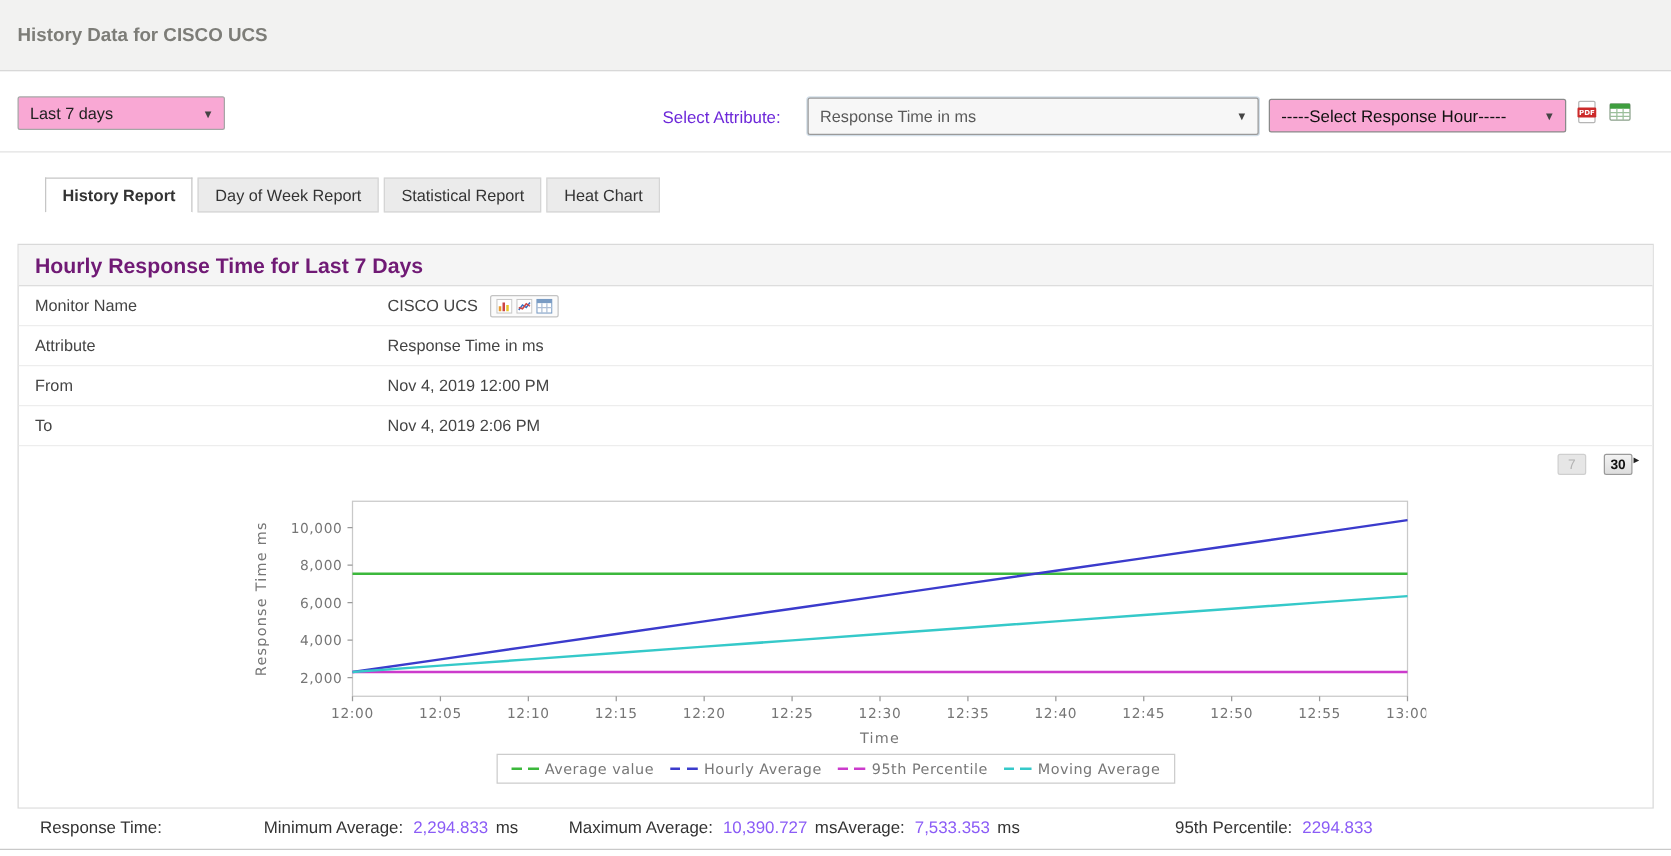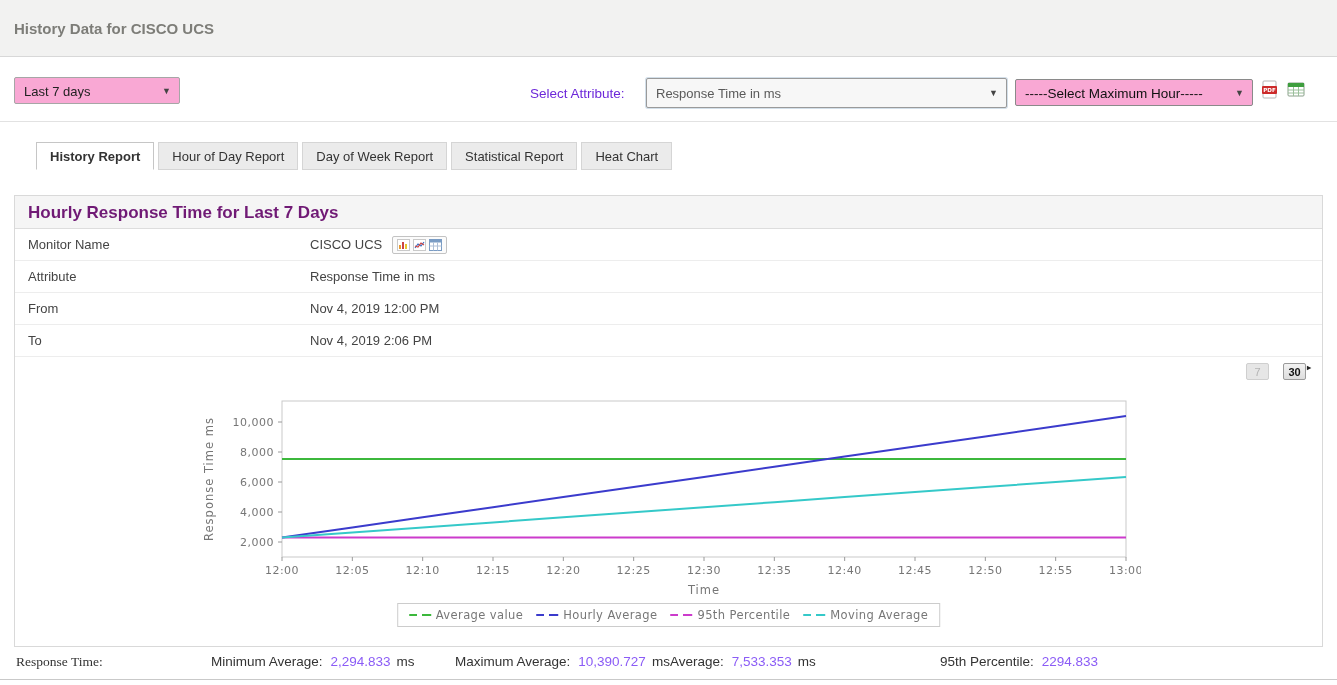--- a/index.html
+++ b/index.html
@@ -53,21 +53,21 @@
 
   
   .legend { position:absolute; top:407px; left:50%; transform:translateX(-50%); display:inline-flex; align-items:center; gap:13px; border:1px solid #ccc; background:#fff; padding:4px 11px; }
   .leg-item { display:inline-flex; align-items:center; gap:5px;justify-content:flex-end; }
   .leg-marker { width:22px; height:2px; display:inline-block; }
   .leg-label { font-family:"DejaVu Sans", sans-serif; font-size:11.5px; color:#777; letter-spacing:.4px; white-space:nowrap; }
 
   
   .footer { position:absolute; left:0; top:647px; width:1337px; height:33px; border-bottom:1px solid #c9c9c9; background:#fff; font-size:13.5px; color:#333; }
   .footer .fitem { position:absolute; top:7px; white-space:nowrap; }
-  .f-rt { left:16px;font-family:Liberation Serif, serif; }
+  .f-rt { left:32px; }
   .f-min { left:211px; }
   .f-max { left:455px; }
   .f-avg { left:670px; }
   .f-95 { left:940px; }
   .fval { margin-left:8px; color:#8b5cf6; }
   .funit { margin-left:6px; }
 </style>
 </head>
 <body>
 
@@ -81,21 +81,21 @@
     <div class="dd dd-period">
       <span class="dd-txt">Last 7 days</span>
       <span class="dd-arrow">▼</span>
     </div>
     <div class="attr-label">Select Attribute:</div>
     <div class="dd dd-attr">
       <span class="dd-txt">Response Time in ms</span>
       <span class="dd-arrow">▼</span>
     </div>
     <div class="dd dd-bh">
-      <span class="dd-txt">-----Select Maximum Hour-----</span>
+      <span class="dd-txt">-----Select Response Hour-----</span>
       <span class="dd-arrow">▼</span>
     </div>
     <div class="exp-icon exp-pdf">
       <svg width="20" height="20" viewBox="0 0 20 20">
         <rect x="3" y="1" width="13" height="17" rx="1" fill="#fff" stroke="#b5b5b5"></rect>
         <rect x="2" y="6" width="15" height="8" rx="1" fill="#cc2a2a"></rect>
         <text x="9.5" y="12.4" text-anchor="middle" font-family="DejaVu Sans, sans-serif" font-size="5.6" font-weight="bold" fill="#fff">PDF</text>
       </svg>
     </div>
     <div class="exp-icon exp-csv">
@@ -105,21 +105,20 @@
         <line x1="2" y1="10" x2="18" y2="10" stroke="#9bbf9b"></line>
         <line x1="2" y1="13" x2="18" y2="13" stroke="#9bbf9b"></line>
         <line x1="7.5" y1="7" x2="7.5" y2="16" stroke="#9bbf9b"></line>
         <line x1="12.5" y1="7" x2="12.5" y2="16" stroke="#9bbf9b"></line>
       </svg>
     </div>
   </div>
 
   <div class="tabs">
     <div class="tab active">History Report</div>
-    <div class="tab">Hour of Day Report</div>
     <div class="tab">Day of Week Report</div>
     <div class="tab">Statistical Report</div>
     <div class="tab">Heat Chart</div>
   </div>
 
   <div class="panel">
     <div class="panel-title">Hourly Response Time for Last 7 Days</div>
 
     <div class="prow">
       <div class="plabel">Monitor Name</div>

